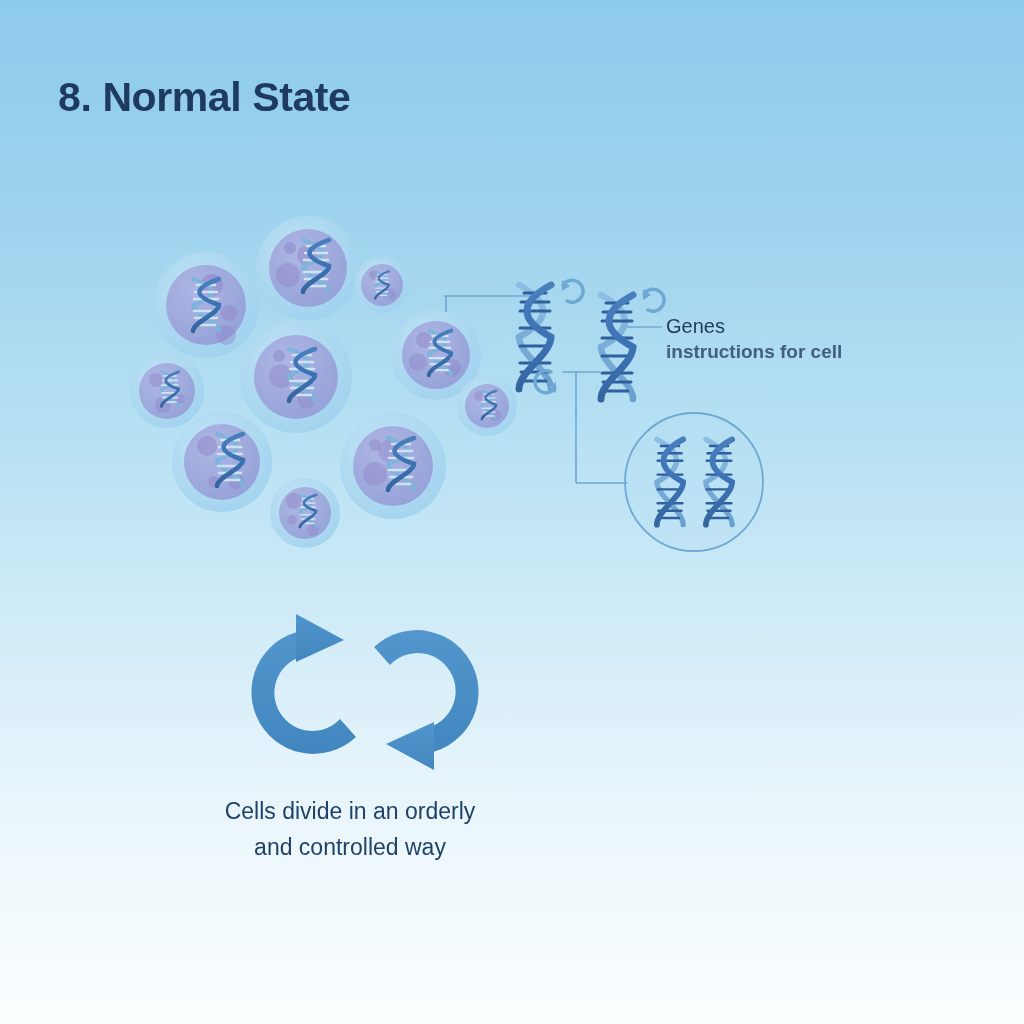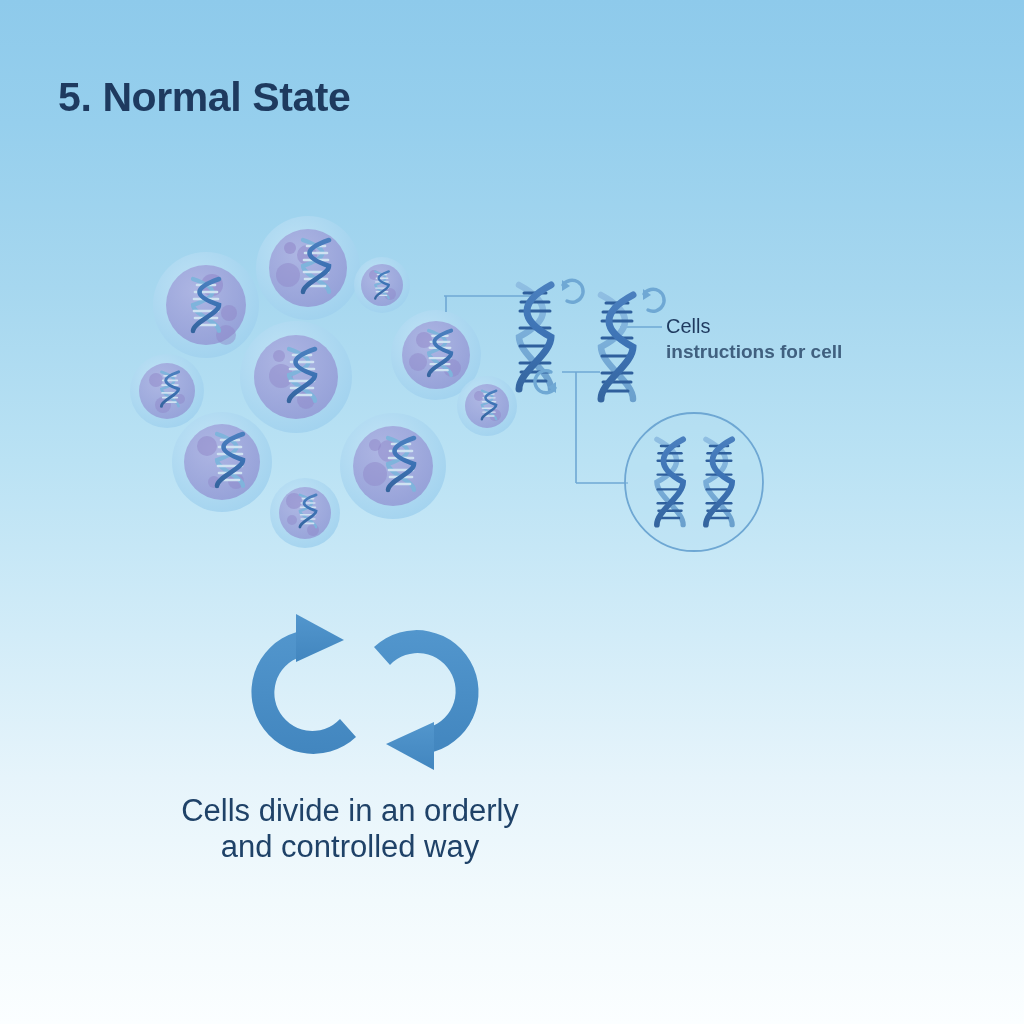--- a/index.html
+++ b/index.html
@@ -36,21 +36,21 @@
     white-space: nowrap;
   }
 
   
   #caption {
     position: absolute;
     left: 110px;
     top: 793px;
     width: 480px;
     text-align: center;
-    font-size: 31px;
+    font-size: 23px;
     line-height: 36px;
     color: #1f4268;
   }
 
   
   #callout {
     position: absolute;
     left: 666px;
     top: 313px;
     width: 210px;
@@ -74,21 +74,21 @@
     top: 0;
     width: 1024px;
     height: 1024px;
   }
 </style>
 </head>
 <body>
 
 <div id="canvas">
 
-  <div id="title">5. Normal State</div>
+  <div id="title">8. Normal State</div>
 
   <svg class="layer" viewBox="0 0 1024 1024" xmlns="http://www.w3.org/2000/svg">
     <defs>
 
       <radialGradient id="memGrad" cx="40%" cy="35%" r="70%">
         <stop offset="0%" stop-color="#c4e4f6"></stop>
         <stop offset="70%" stop-color="#a9d6f0"></stop>
         <stop offset="100%" stop-color="#9ed0ee"></stop>
       </radialGradient>
       <radialGradient id="nucGrad" cx="38%" cy="32%" r="72%">
@@ -306,21 +306,21 @@
 
       <path d="M 420,754
                A 62 62 0 1 0 374,647
                L 390,665
                A 38 38 0 1 1 420,729 Z"></path>
       <path d="M 434,770 L 434,722 L 386,744 Z"></path>
     </g>
   </svg>
 
   <div id="callout">
-    <div class="ct-title">Cells</div>
+    <div class="ct-title">Genes</div>
     <div class="ct-sub">instructions for cell</div>
   </div>
 
   <div id="caption">
     <div>Cells divide in an orderly</div>
     <div>and controlled way</div>
   </div>
 
 </div>
 

